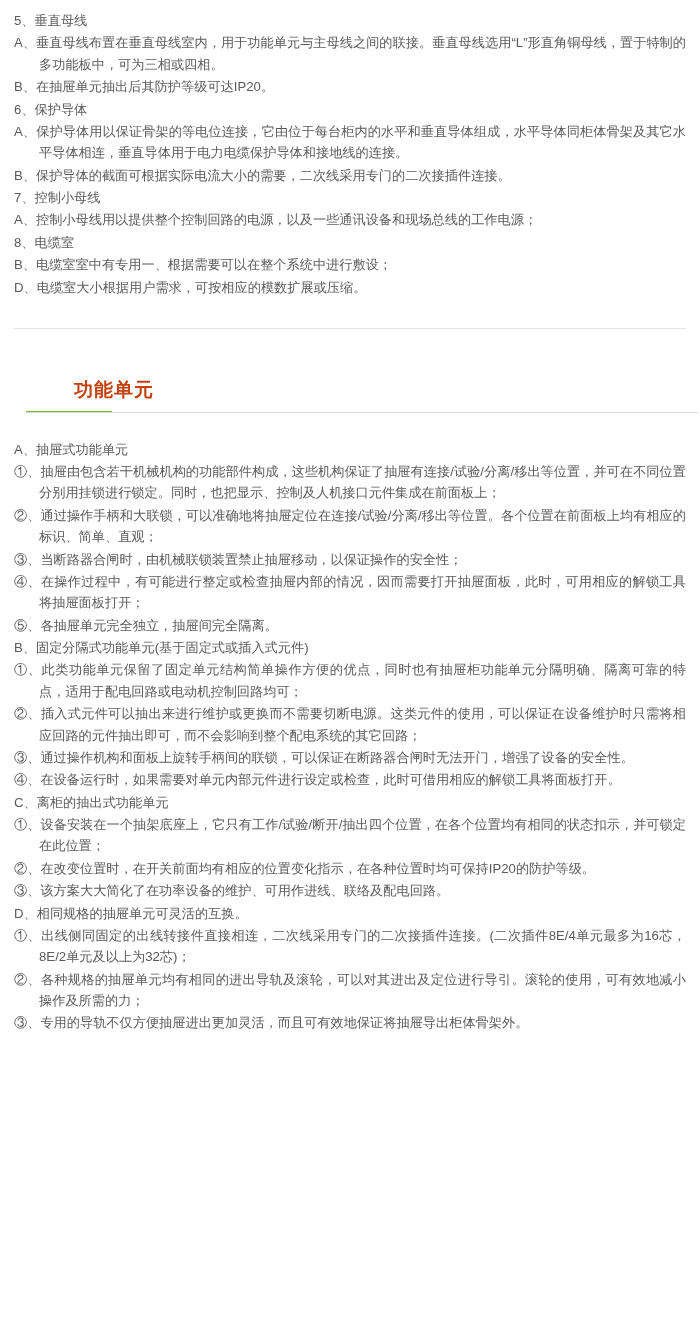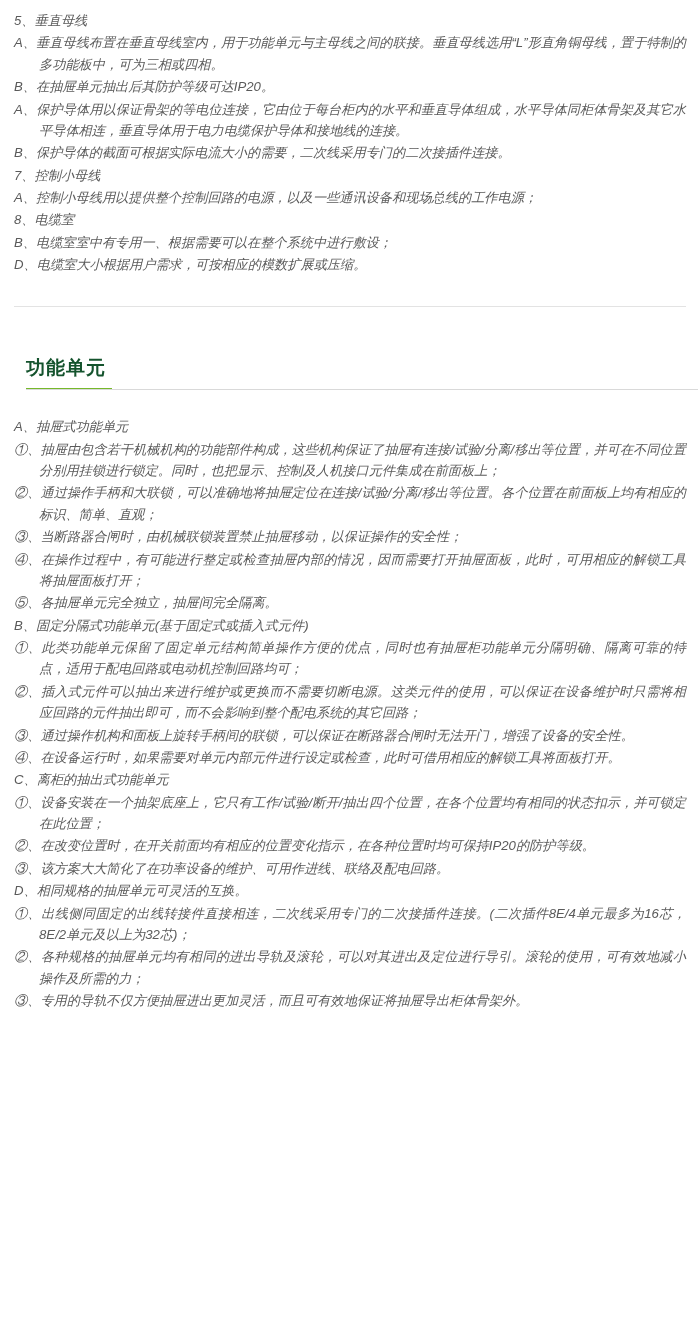--- a/index.html
+++ b/index.html
@@ -15,35 +15,36 @@
     color: #5a5a5a;
     font-size: 13.2px;
     line-height: 1.62;
   }
   .page {
     width: 700px;
     padding: 10px 14px 16px 14px;
   }
   
   .hang { padding-left: 25px; text-indent: -25px; text-align: justify; }
-  p { margin: 0 0 1px 0; font-style: italic; }
+  p { margin: 0 0 1px 0; }
   .block { margin-bottom: 0; }
   
   .section-title-wrap {
     margin-top: 46px;
     margin-bottom: 26px;
     padding-left: 12px;
   }
   .section-title {
     font-size: 19px;
     font-weight: bold;
-    color: #14532d;
+    color: #c2410c;
     letter-spacing: 1px;
     display: inline-block;
     padding-bottom: 5px;
+    margin-left: 48px;
   }
   .title-rule {
     border: 0;
     border-top: 1px solid #d9d9d9;
     margin: 0 0 0 0;
     height: 0;
     width: 672px;
   }
   .title-rule-accent {
     height: 2px;
@@ -65,20 +66,21 @@
 <div class="page">
 
   <div class="block">
 
     <p class="hang"><span>5、</span><span>垂直母线</span></p>
 
     <p class="hang"><span>A、</span><span>垂直母线布置在垂直母线室内，用于功能单元与主母线之间的联接。垂直母线选用“L”形直角铜母线，置于特制的多功能板中，可为三相或四相。</span></p>
 
     <p class="hang"><span>B、</span><span>在抽屉单元抽出后其防护等级可达IP20。</span></p>
 
+    <p class="hang"><span>6、</span><span>保护导体</span></p>
 
     <p class="hang"><span>A、</span><span>保护导体用以保证骨架的等电位连接，它由位于每台柜内的水平和垂直导体组成，水平导体同柜体骨架及其它水平导体相连，垂直导体用于电力电缆保护导体和接地线的连接。</span></p>
 
     <p class="hang"><span>B、</span><span>保护导体的截面可根据实际电流大小的需要，二次线采用专门的二次接插件连接。</span></p>
 
     <p class="hang"><span>7、</span><span>控制小母线</span></p>
 
     <p class="hang"><span>A、</span><span>控制小母线用以提供整个控制回路的电源，以及一些通讯设备和现场总线的工作电源；</span></p>
 
 

